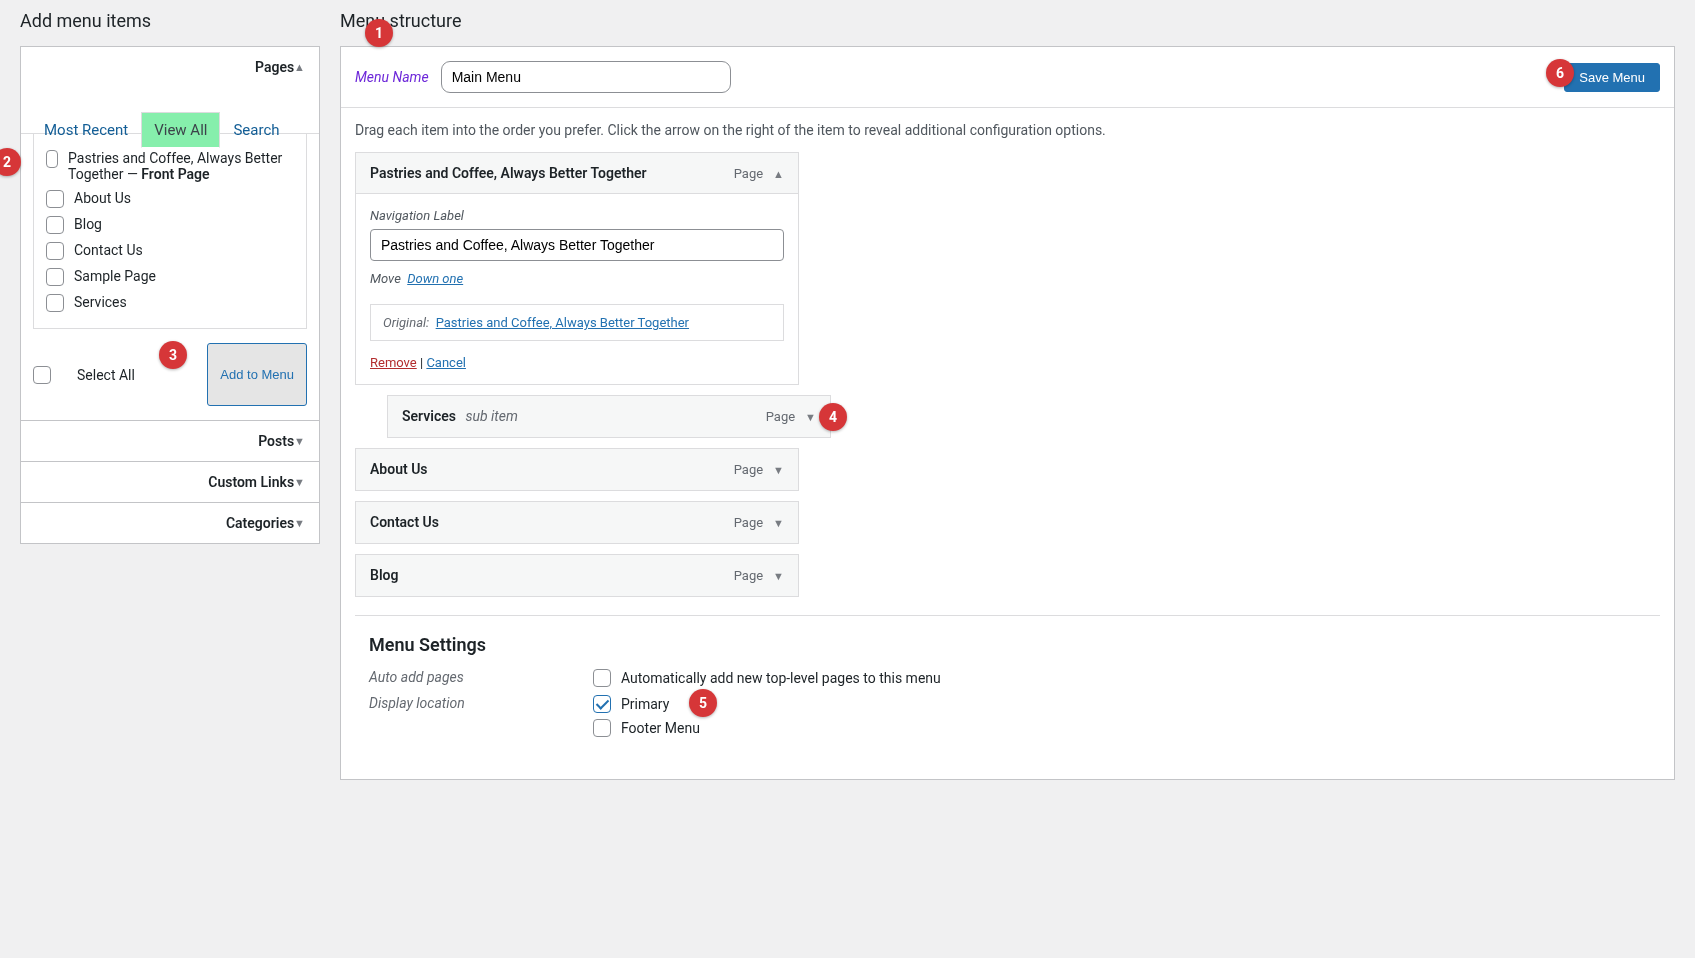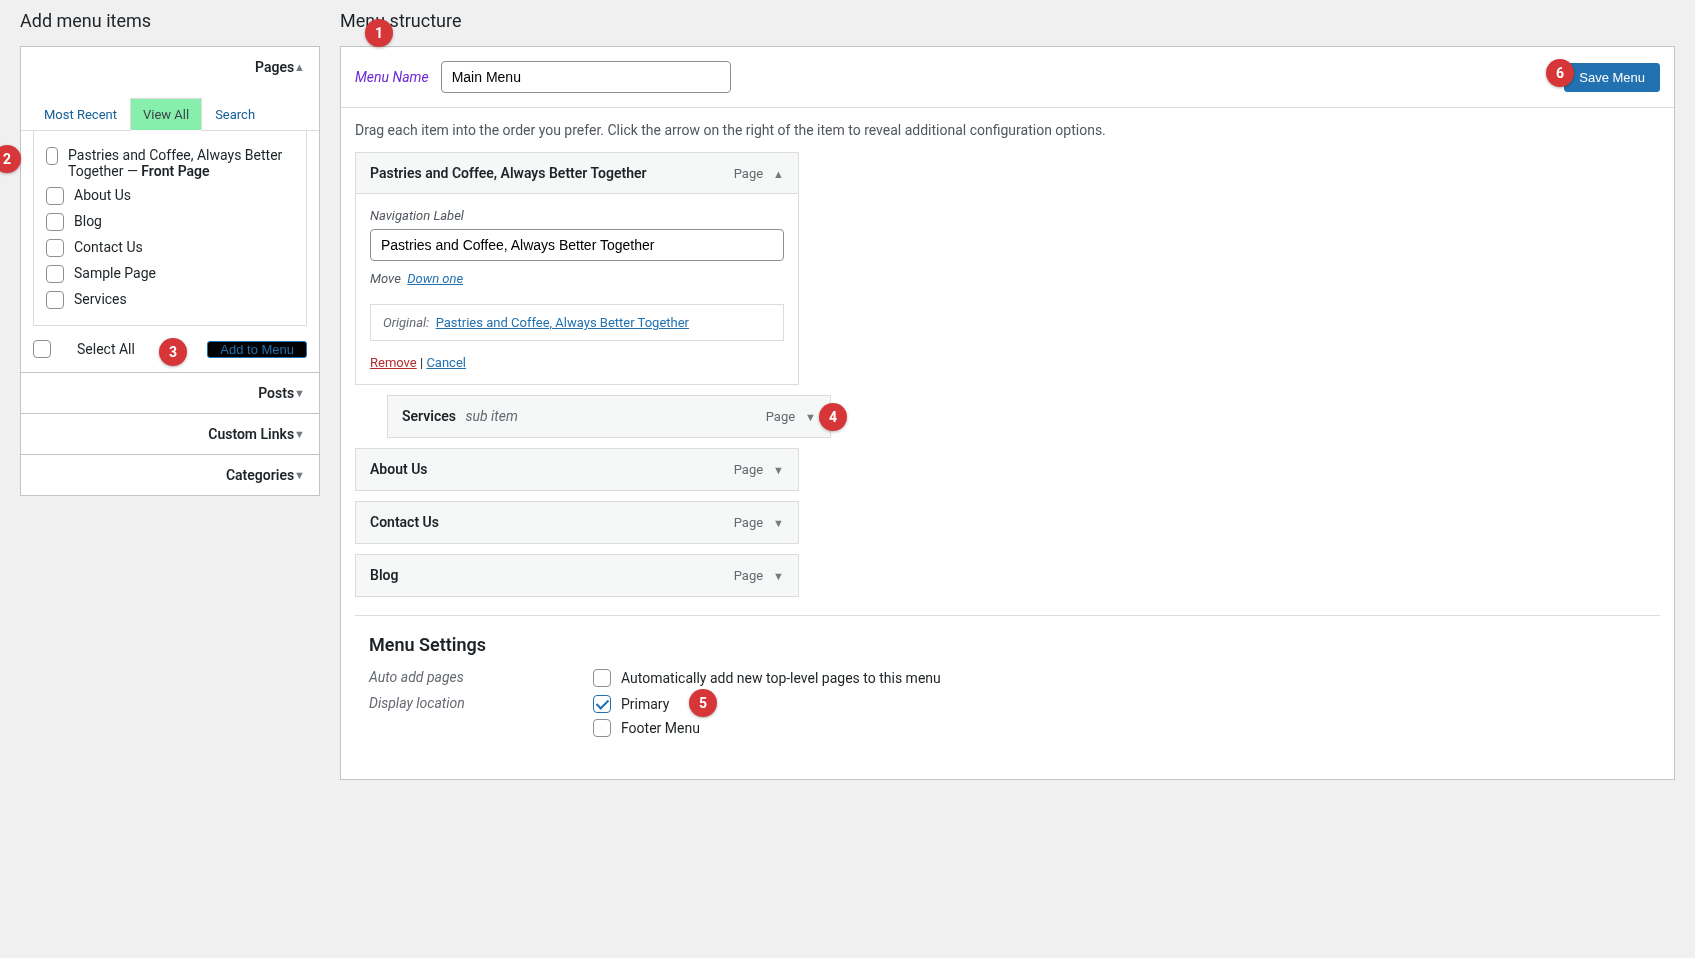--- a/index.html
+++ b/index.html
@@ -24,51 +24,51 @@
   .accordion-header {
     display: flex; justify-content: flex-end; align-items: center;
     padding: 12px 14px; font-weight: 600; cursor: pointer;
     color: #1d2327;
   }
   .caret { color: #787c82; font-size: 11px; }
   .accordion-body { padding: 0; }
 
   .tabs { display: flex; border-bottom: 1px solid #dcdcde; padding: 0 10px; margin-top: 10px; }
   .tab {
-    padding: 8px 12px; font-size: 13px; color: #135e96; cursor: pointer;
+    padding: 8px 12px; font-size: 15px; color: #135e96; cursor: pointer;
     border: 1px solid transparent; border-bottom: none;
-    position: relative; top: 1px;
+    position: relative; top: 15px;
   }
   .tab.active {
     color: #3c434a; background: #86efac;
     border-color: #dcdcde; border-bottom: 1px solid #fff;
   }
 
   .pages-box { border: 1px solid #dcdcde; margin: 0 12px; padding: 12px; }
   .page-row { display: flex; align-items: flex-start; gap: 10px; padding: 4px 0; }
   .page-row label { font-size: 14px; }
   .front { font-weight: 600; }
 
   .add-row { display: flex; justify-content: space-between; align-items: center; padding: 14px 12px; }
   .select-all { display: flex; align-items: center; gap: 26px; }
   .btn-secondary {
-    border: 1px solid #2271b1; color: #2271b1; background: #000000;
-    padding: 0 12px; border-radius: 3px; cursor: pointer; font-size: 13px;
+    border: 1px solid #2271b1; color: #2271b1; background: #e5e5e5;
+    padding: 23px 12px; border-radius: 3px; cursor: pointer; font-size: 13px;
   }
 
   .right-panel {
     border: 1px solid #c3c4c7; background: #fff;
   }
   .menu-name-row {
     display: flex; align-items: center; justify-content: space-between;
     padding: 14px 14px; border-bottom: 1px solid #dcdcde;
   }
   .mn-left { display: flex; align-items: center; gap: 12px; }
   .mn-label { font-style: italic; color: #6d28d9; }
-  .mn-input { border: 1px solid #8c8f94; border-radius: 4px; padding: 7px 10px; font-size: 14px; width: 290px; }
+  .mn-input { border: 1px solid #8c8f94; border-radius: 9px; padding: 7px 10px; font-size: 14px; width: 290px; }
   .btn-primary {
     background: #2271b1; color: #fff; border: 1px solid #2271b1;
     padding: 6px 14px; border-radius: 3px; cursor: pointer; font-size: 13px;
   }
   .instruct { padding: 14px; color: #50575e; }
 
   .menu-items { padding: 0 14px 14px; }
   .mi {
     border: 1px solid #dcdcde; margin-bottom: 10px;
     width: 444px;

